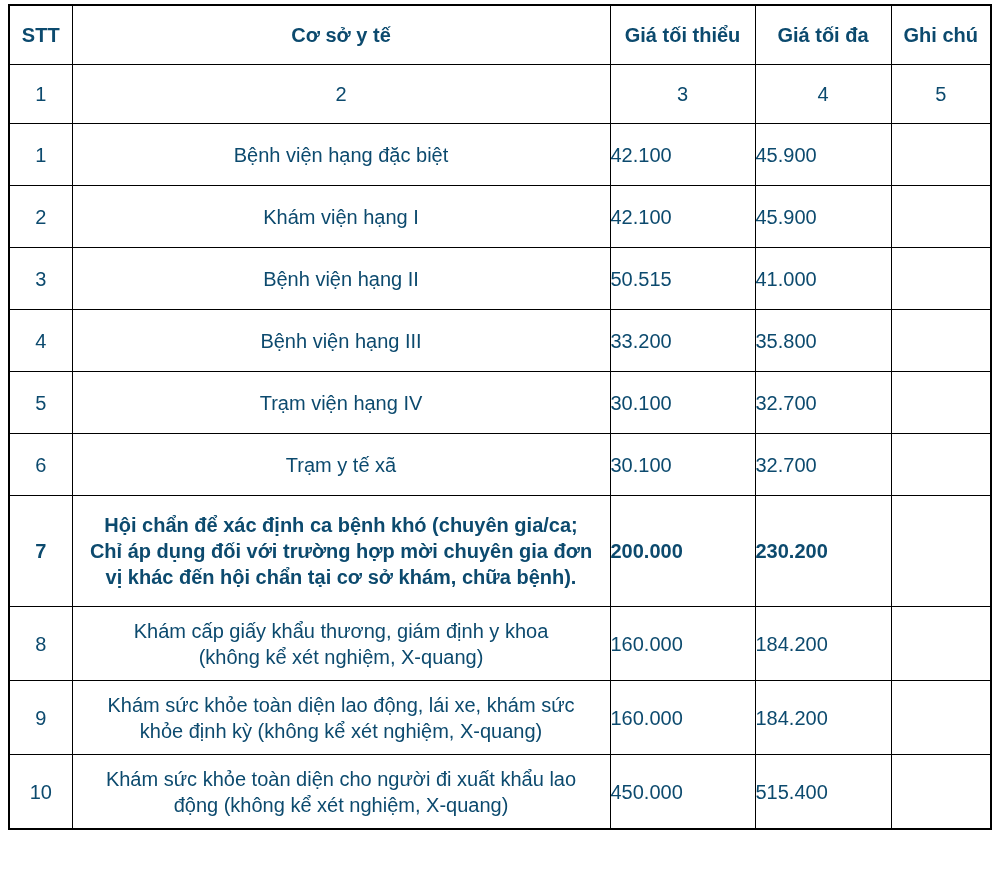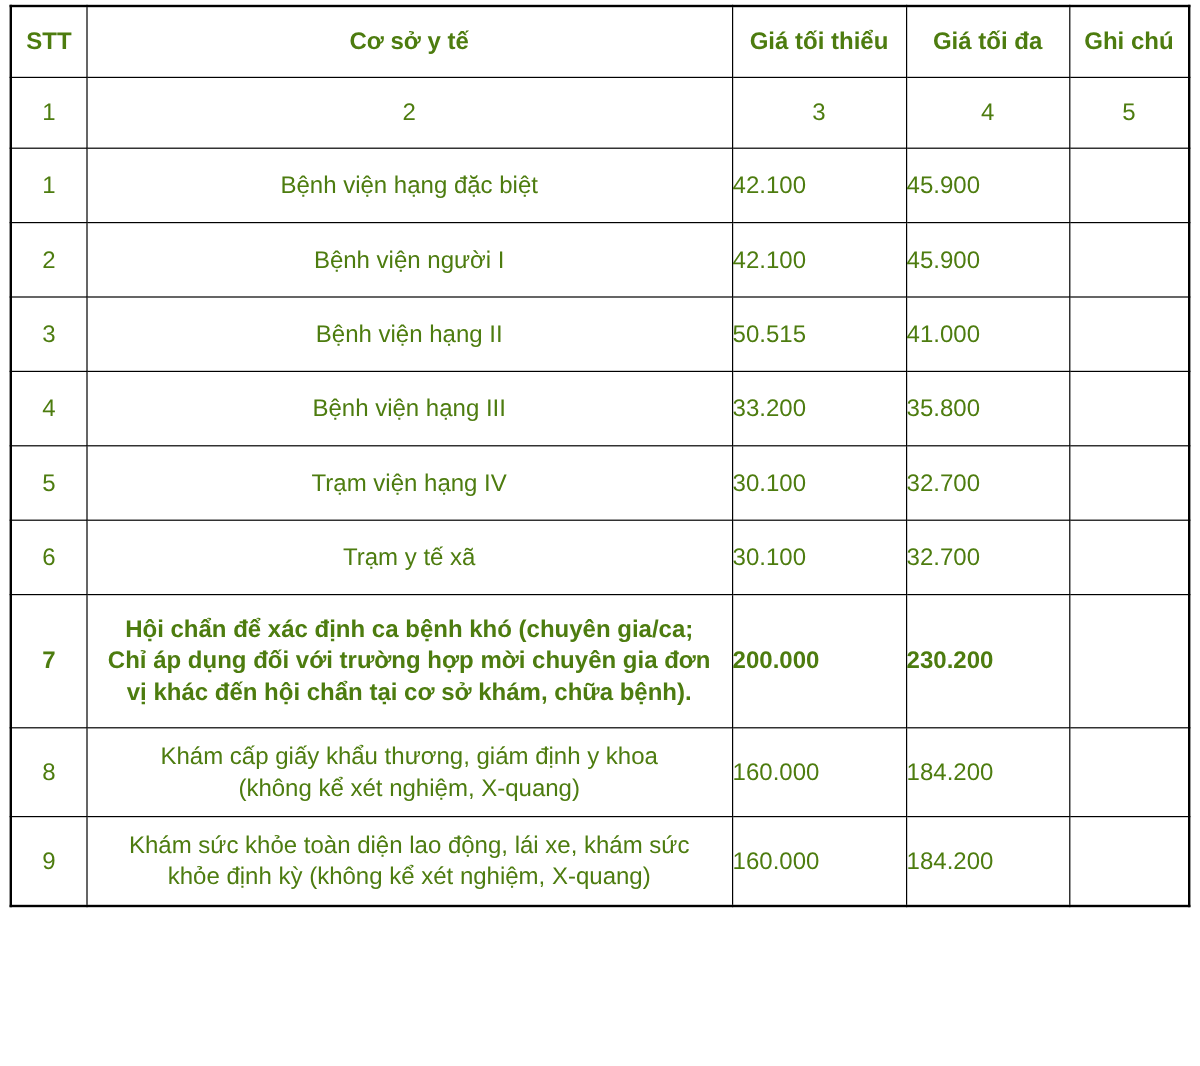--- a/index.html
+++ b/index.html
@@ -28,21 +28,21 @@
     width: 982px;
     background: #ffffff;
   }
 
   table.price-table td,
   table.price-table th {
     border: 1px solid #000000;
     vertical-align: middle;
     font-size: 20px;
     line-height: 1.30;
-    color: #4d7c0f;
+    color: #0c4a6e;
     font-weight: normal;
     padding: 0;
     margin-left: 46px;
   }
 
   
   table.price-table {
     border: 2px solid #000000;
   }
 
@@ -129,21 +129,21 @@
         <td class="cell-desc">
             <span class="line">Bệnh viện hạng đặc biệt</span>
           </td>
         <td class="cell-num">42.100</td>
         <td class="cell-num">45.900</td>
         <td class="cell-note"></td>
       </tr>
       <tr class="row-single">
         <td class="cell-stt">2</td>
         <td class="cell-desc">
-            <span class="line">Bệnh viện người I</span>
+            <span class="line">Khám viện hạng I</span>
           </td>
         <td class="cell-num">42.100</td>
         <td class="cell-num">45.900</td>
         <td class="cell-note"></td>
       </tr>
       <tr class="row-single">
         <td class="cell-stt">3</td>
         <td class="cell-desc">
             <span class="line">Bệnh viện hạng II</span>
           </td>
@@ -202,15 +202,25 @@
       <tr class="row-two">
         <td class="cell-stt">9</td>
         <td class="cell-desc">
             <span class="line">Khám sức khỏe toàn diện lao động, lái xe, khám sức</span>
             <span class="line">khỏe định kỳ (không kể xét nghiệm, X-quang)</span>
           </td>
         <td class="cell-num">160.000</td>
         <td class="cell-num">184.200</td>
         <td class="cell-note"></td>
       </tr>
+      <tr class="row-two">
+        <td class="cell-stt">10</td>
+        <td class="cell-desc">
+            <span class="line">Khám sức khỏe toàn diện cho người đi xuất khẩu lao</span>
+            <span class="line">động (không kể xét nghiệm, X-quang)</span>
+          </td>
+        <td class="cell-num">450.000</td>
+        <td class="cell-num">515.400</td>
+        <td class="cell-note"></td>
+      </tr>
     </tbody>
   </table>
 </div>
 
 </body></html>

